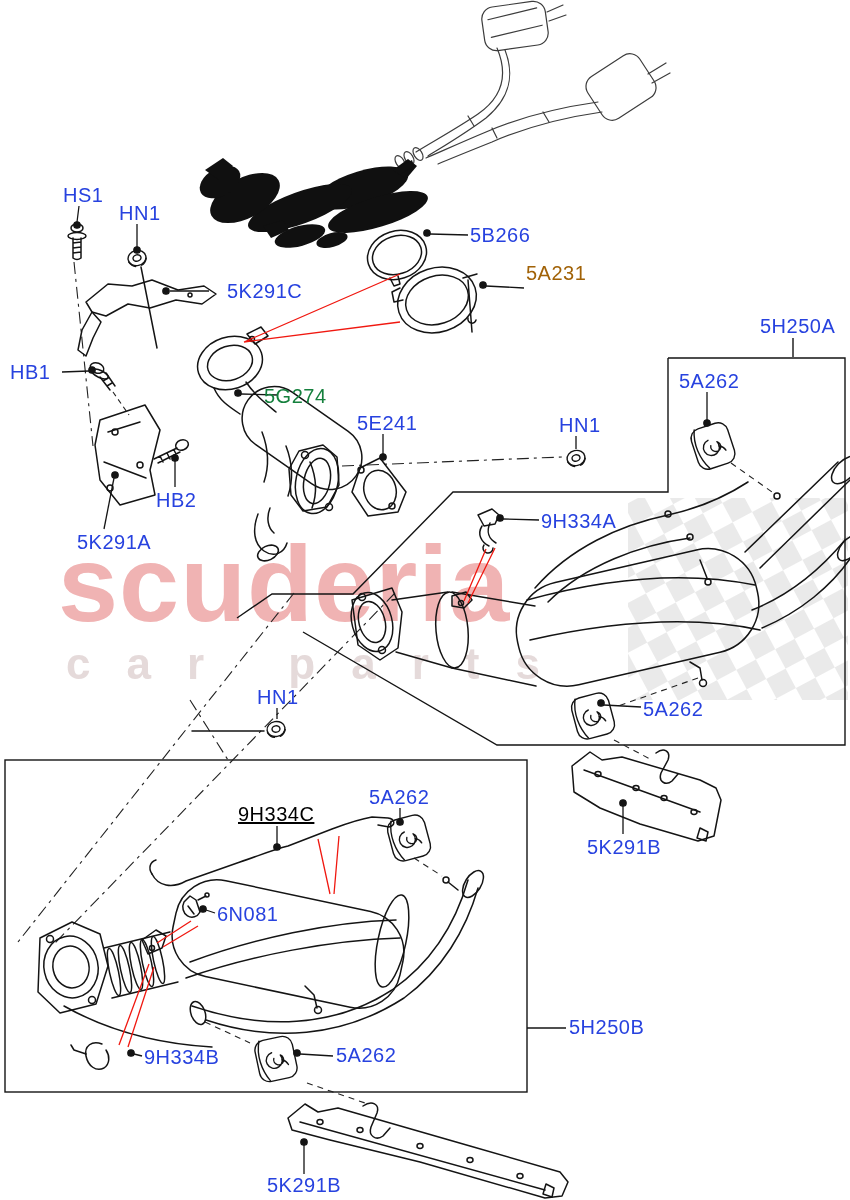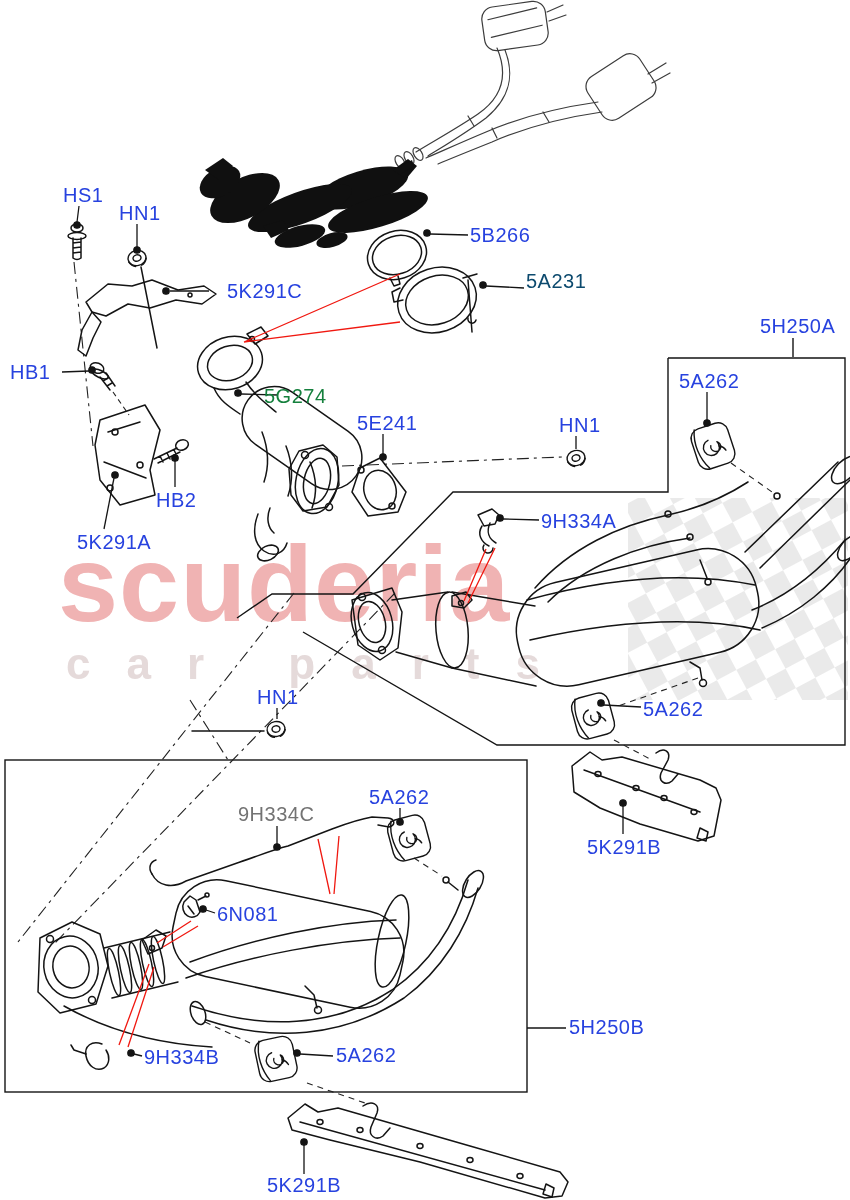--- a/index.html
+++ b/index.html
@@ -340,34 +340,34 @@
       <path d="M191,921 L157,943 M198,926 L163,947"></path>
       <path d="M119,1045 L149,964 M128,1047 L154,967"></path>
     </g>
   </svg>
 
   <div id="callouts">
       <div class="callout" style="left: 63px; top: 184px; color: rgb(39, 66, 223);">HS1</div>
       <div class="callout" style="left: 119px; top: 202px; color: rgb(39, 66, 223);">HN1</div>
       <div class="callout" style="left: 211px; top: 280px; color: rgb(39, 66, 223); margin-left: 16px;">5K291C</div>
       <div class="callout" style="left: 470px; top: 224px; color: rgb(39, 66, 223);">5B266</div>
-      <div class="callout" style="left: 526px; top: 270px; color: #0c4a6e;">5A231</div>
+      <div class="callout" style="left: 526px; top: 262px; color: #a16207;">5A231</div>
       <div class="callout" style="left: 760px; top: 315px; color: rgb(39, 66, 223);">5H250A</div>
       <div class="callout" style="left: 679px; top: 370px; color: rgb(39, 66, 223);">5A262</div>
       <div class="callout" style="left: 10px; top: 361px; color: rgb(39, 66, 223);">HB1</div>
       <div class="callout" style="left: 264px; top: 385px; color: #15803d;">5G274</div>
       <div class="callout" style="left: 357px; top: 412px; color: rgb(39, 66, 223);">5E241</div>
       <div class="callout" style="left: 559px; top: 414px; color: rgb(39, 66, 223);">HN1</div>
       <div class="callout" style="left: 156px; top: 489px; color: rgb(39, 66, 223);">HB2</div>
       <div class="callout" style="left: 77px; top: 531px; color: rgb(39, 66, 223);">5K291A</div>
       <div class="callout" style="left: 541px; top: 510px; color: rgb(39, 66, 223);">9H334A</div>
       <div class="callout" style="left: 643px; top: 698px; color: rgb(39, 66, 223);">5A262</div>
       <div class="callout" style="left: 587px; top: 836px; color: rgb(39, 66, 223);">5K291B</div>
       <div class="callout" style="left: 257px; top: 686px; color: rgb(39, 66, 223);">HN1</div>
-      <div class="callout" style="left: 238px; top: 803px; color: #737373;">9H334C</div>
+      <div class="callout" style="left: 238px; top: 803px; color: #000000; text-decoration: underline;">9H334C</div>
       <div class="callout" style="left: 369px; top: 786px; color: rgb(39, 66, 223);">5A262</div>
       <div class="callout" style="left: 217px; top: 903px; color: rgb(39, 66, 223);">6N081</div>
       <div class="callout" style="left: 569px; top: 1016px; color: rgb(39, 66, 223);">5H250B</div>
       <div class="callout" style="left: 144px; top: 1046px; color: rgb(39, 66, 223);">9H334B</div>
       <div class="callout" style="left: 336px; top: 1044px; color: rgb(39, 66, 223);">5A262</div>
       <div class="callout" style="left: 267px; top: 1174px; color: rgb(39, 66, 223);">5K291B</div>
     </div>
 </div>
 
 </body></html>

